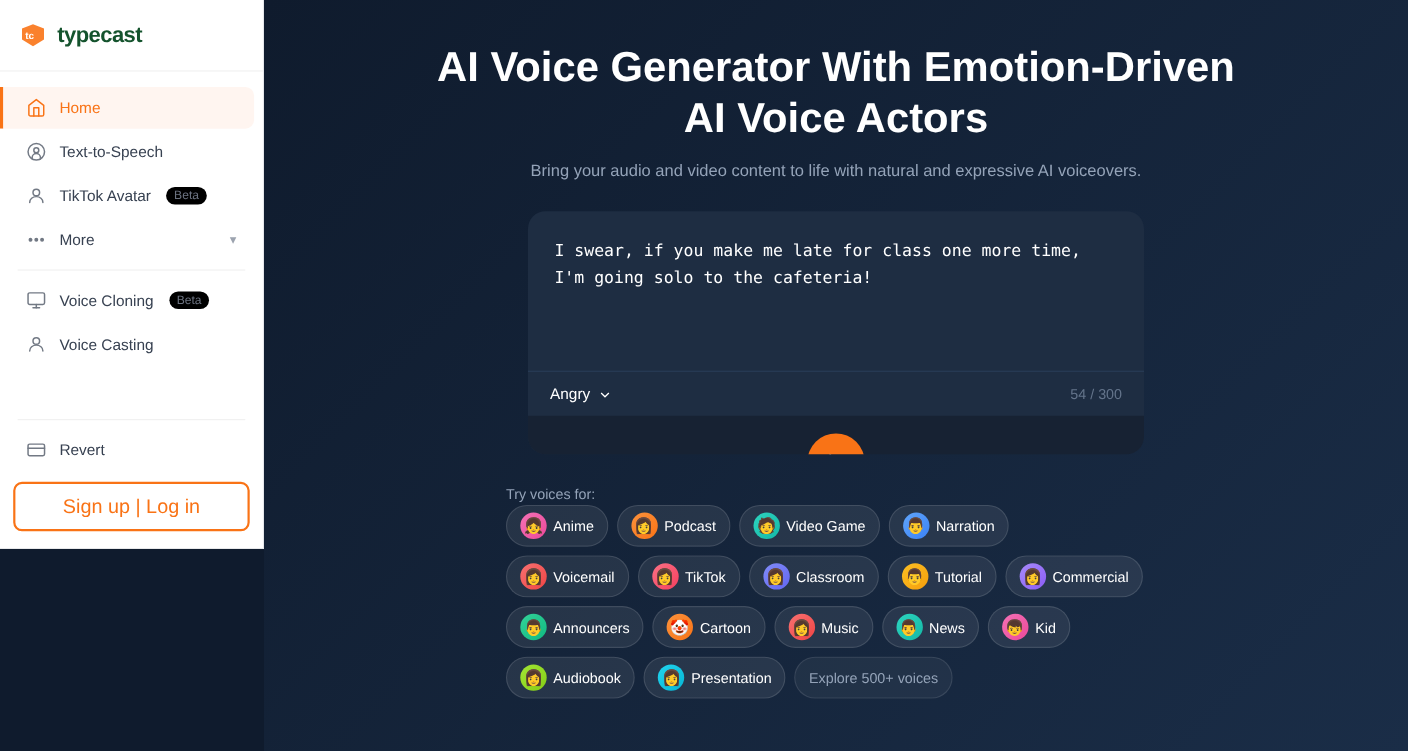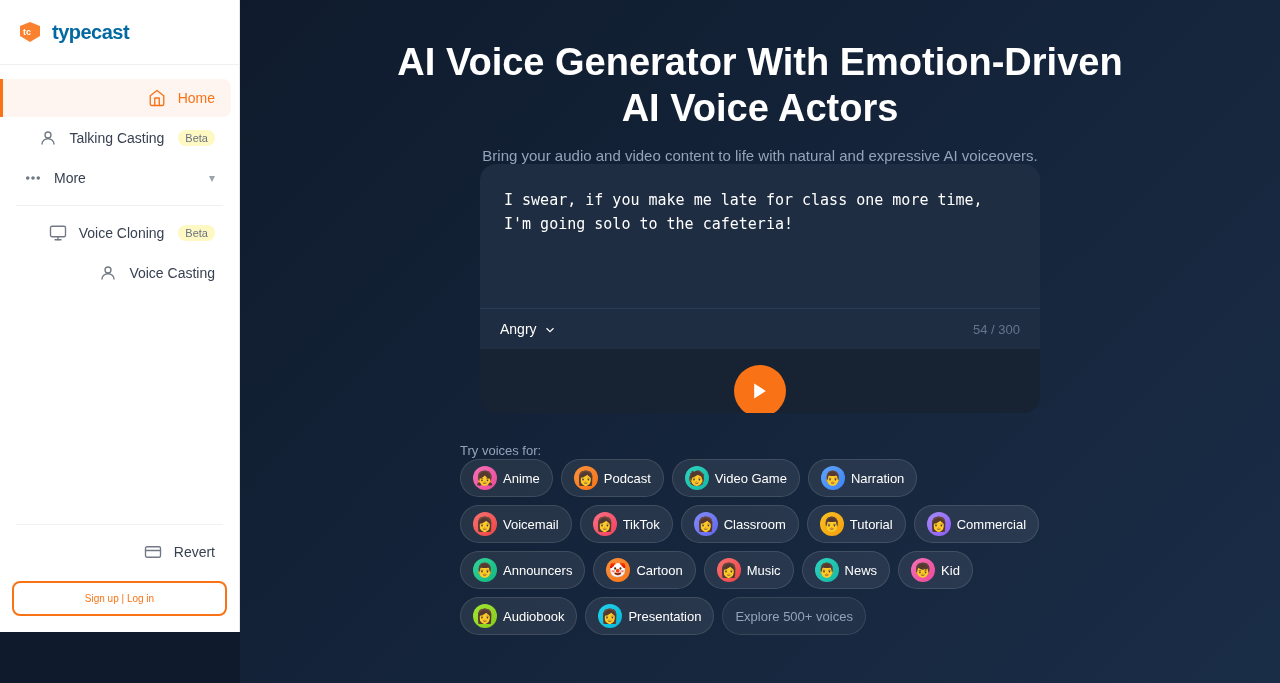--- a/index.html
+++ b/index.html
@@ -13,61 +13,60 @@
     }
 
     
     .sidebar {
       width: 240px;
       min-width: 240px;
       background: #ffffff;
       display: flex;
       flex-direction: column;
       padding: 0;
-      height: 632px;
+      height: 499px;
       border-right: 1px solid #e5e7eb;
     }
 
     .sidebar-logo {
       display: flex;
       align-items: center;
       gap: 8px;
       padding: 18px 16px 18px 16px;
       border-bottom: 1px solid #f0f0f0;
     }
 
     .logo-icon {
       width: 28px;
       height: 28px;
     }
 
     .logo-text {
       font-size: 20px;
       font-weight: 700;
-      color: #0369a1;
+      color: #14532d;
       letter-spacing: -0.5px;
     }
 
     .sidebar-nav {
       flex: 1;
       padding: 12px 0;
     }
 
     .nav-item {
       display: flex;
       align-items: center;
       gap: 12px;
       padding: 10px 16px;
       cursor: pointer;
       font-size: 14px;
       color: #374151;
       border-radius: 8px;
       margin: 2px 8px;
       position: relative;
-      justify-content: flex-end;
     }
 
     .nav-item.active {
       background: #fff5f0;
       color: #f97316;
       border-left: 3px solid #f97316;
       border-radius: 0 8px 8px 0;
       margin-left: 0;
       padding-left: 21px;
     }
@@ -78,21 +77,21 @@
       opacity: 0.7;
       flex-shrink: 0;
     }
 
     .nav-item.active .nav-icon {
       opacity: 1;
       color: #f97316;
     }
 
     .badge {
-      background: #fef9c3;
+      background: #000000;
       color: #6b7280;
       font-size: 11px;
       padding: 2px 7px;
       border-radius: 12px;
       margin-left: 2px;
     }
 
     .nav-item .chevron {
       margin-left: auto;
       font-size: 12px;
@@ -125,21 +124,21 @@
       padding: 8px 0;
     }
 
     .signin-btn {
       margin: 8px 12px;
       background: white;
       color: #f97316;
       border: 2px solid #f97316;
       border-radius: 8px;
       padding: 10px 16px;
-      font-size: 10px;
+      font-size: 18px;
       font-weight: 500;
       cursor: pointer;
       width: calc(100% - 24px);
       text-align: center;
     }
 
     
     .main-content {
       flex: 1;
       background: linear-gradient(135deg, #0f1b2d 0%, #1a2d47 100%);
@@ -157,20 +156,21 @@
       text-align: center;
       line-height: 1.2;
       margin-bottom: 16px;
       max-width: 760px;
     }
 
     .hero-subtitle {
       color: #94a3b8;
       font-size: 15px;
       text-align: center;
+      margin-bottom: 28px;
     }
 
     
     .voice-demo {
       width: 100%;
       max-width: 560px;
       background: #1e2d42;
       border-radius: 16px;
       overflow: hidden;
       margin-bottom: 28px;
@@ -318,27 +318,35 @@
   <div class="sidebar-nav">
 
     <div class="nav-item active">
       <svg class="icon-svg nav-icon" viewBox="0 0 24 24">
         <path d="M3 9l9-7 9 7v11a2 2 0 01-2 2H5a2 2 0 01-2-2z"></path>
         <polyline points="9 22 9 12 15 12 15 22"></polyline>
       </svg>
       <span>Home</span>
     </div>
 
+    <div class="nav-item">
+      <svg class="icon-svg nav-icon" viewBox="0 0 24 24">
+        <circle cx="12" cy="12" r="10"></circle>
+        <circle cx="12" cy="10" r="3"></circle>
+        <path d="M7 20.662V19a5 5 0 0110 0v1.662"></path>
+      </svg>
+      <span>Text-to-Speech</span>
+    </div>
 
     <div class="nav-item">
       <svg class="icon-svg nav-icon" viewBox="0 0 24 24">
         <circle cx="12" cy="8" r="4"></circle>
         <path d="M4 20c0-4 3.6-7 8-7s8 3 8 7"></path>
       </svg>
-      <span>Talking Casting</span>
+      <span>TikTok Avatar</span>
       <span class="badge">Beta</span>
     </div>
 
     <div class="nav-item">
       <svg class="icon-svg nav-icon" viewBox="0 0 24 24">
         <circle cx="5" cy="12" r="1.5" fill="currentColor"></circle>
         <circle cx="12" cy="12" r="1.5" fill="currentColor"></circle>
         <circle cx="19" cy="12" r="1.5" fill="currentColor"></circle>
       </svg>
       <span>More</span>

